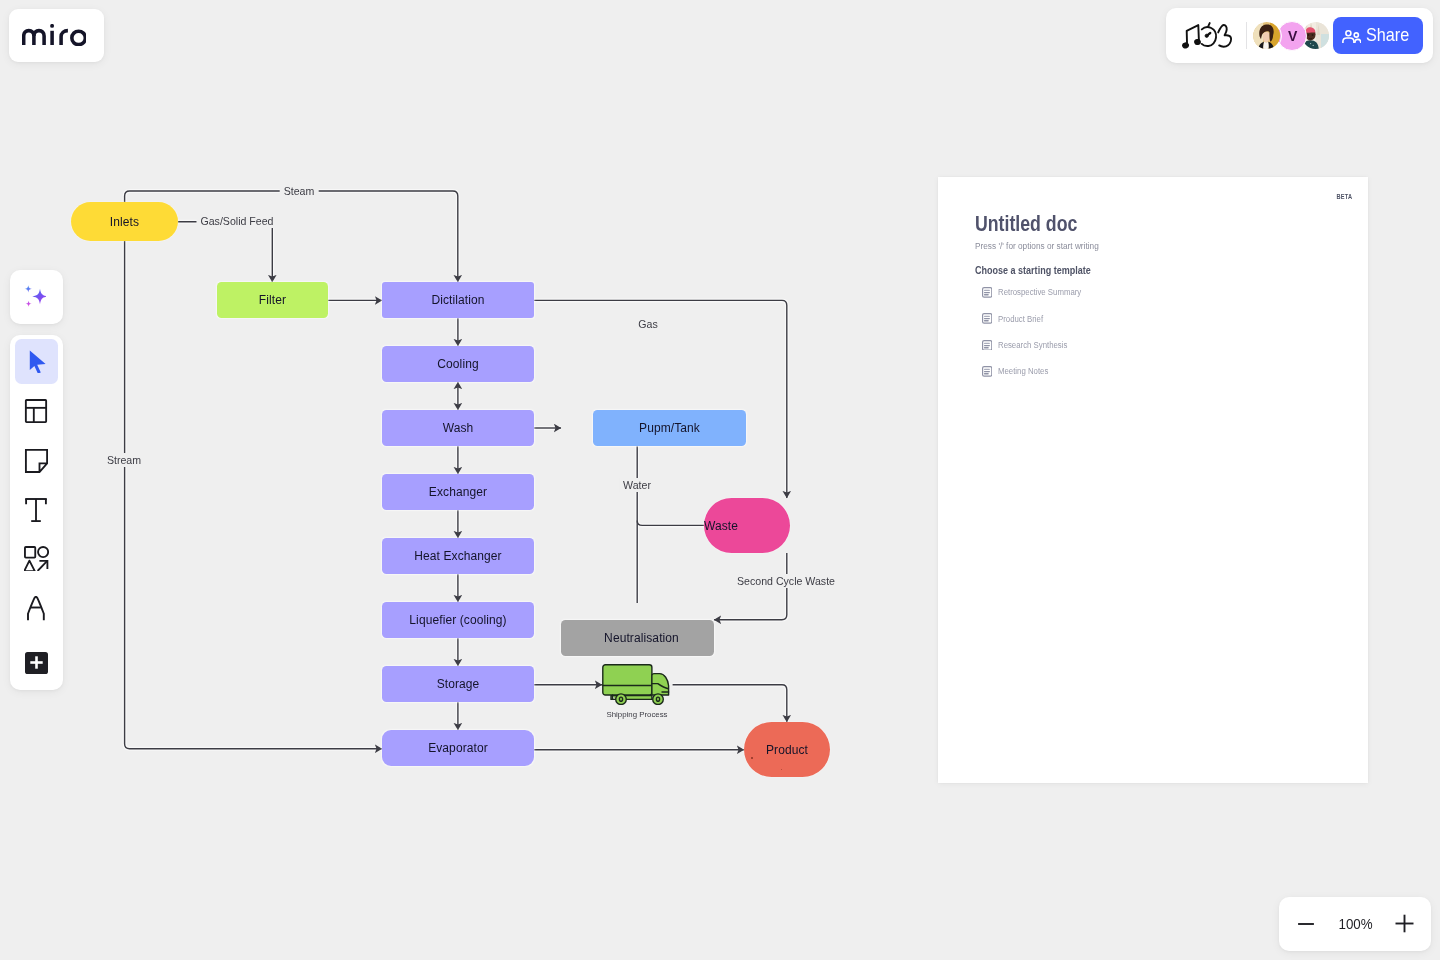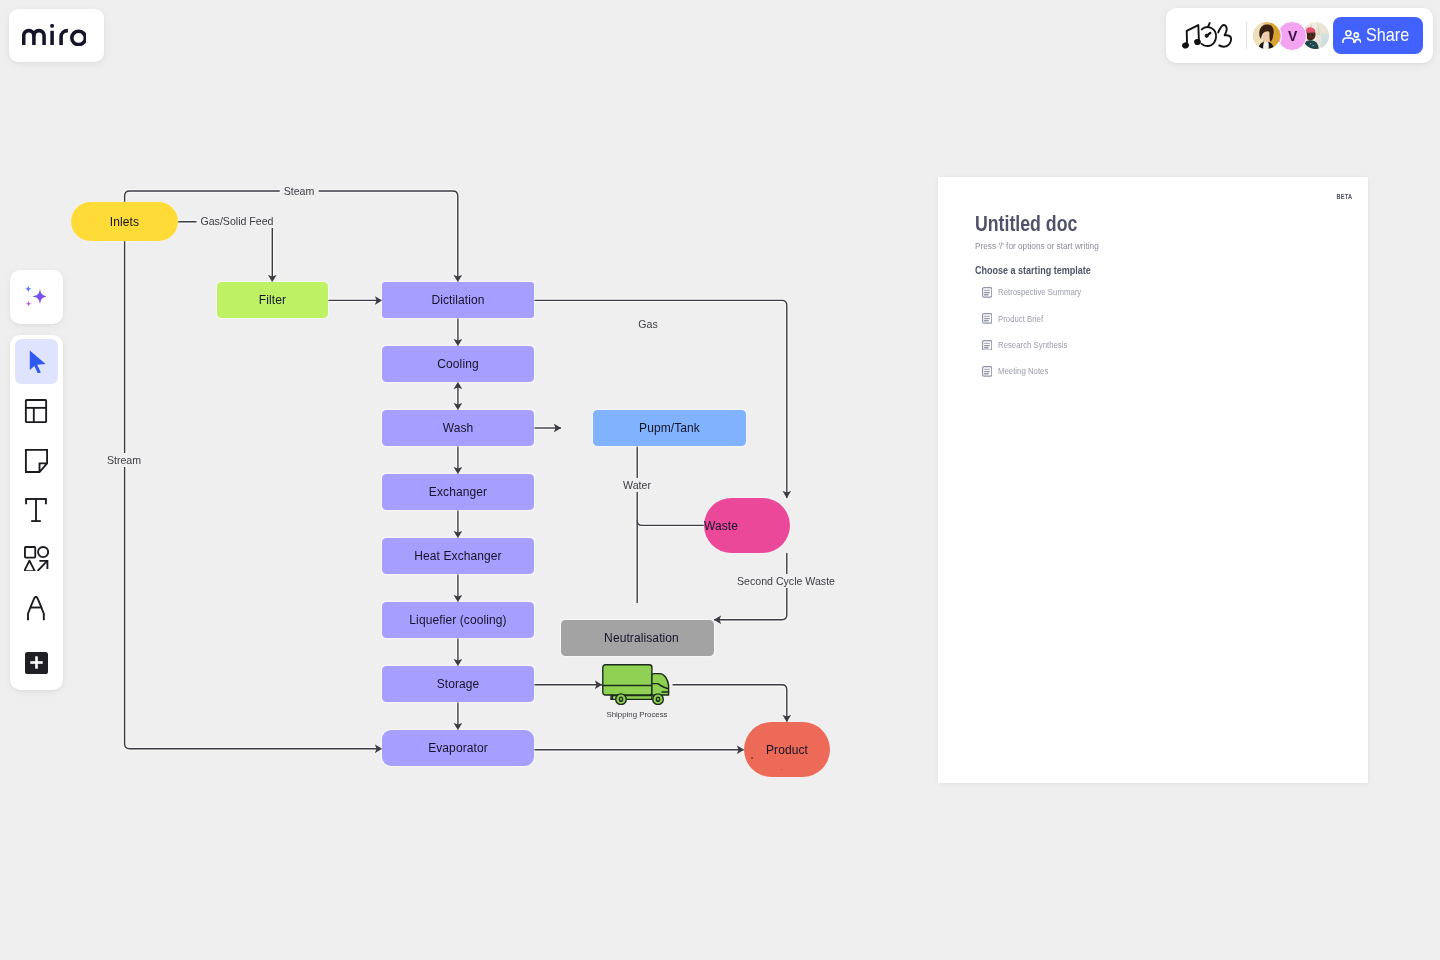--- a/index.html
+++ b/index.html
@@ -443,20 +443,36 @@
         <svg width="13" height="13" viewBox="0 0 13 13">
           <g stroke="#fff" stroke-width="2.6" stroke-linecap="butt">
             <path d="M6.5,0.3 L6.5,12.7"></path>
               <path d="M0.3,6.5 L12.7,6.5"></path>
           </g>
         </svg>
       </div>
     </div>
   </div>
 
+  <div class="zoombar">
+    <button class="zb-btn" aria-label="−">
+      <svg width="18" height="18" viewBox="0 0 18 18">
+        <path d="M1.1,9 L16.9,9" stroke="#1f1f24" stroke-width="1.9" stroke-linecap="butt"></path>
+      </svg>
+    </button>
+    <span class="zoom-val">100%</span>
+    <button class="zb-btn" aria-label="+">
+      <svg width="19" height="19" viewBox="0 0 19 19">
+        <g stroke="#1f1f24" stroke-width="1.9" stroke-linecap="butt">
+          <path d="M9.5,0.7 L9.5,18.3"></path>
+            <path d="M0.5,9.5 L18.5,9.5"></path>
+        </g>
+      </svg>
+    </button>
+  </div>
 
   <div class="docpanel">
     <span class="beta">BETA</span>
     <div class="doc-title">Untitled doc</div>
     <div class="doc-sub">Press '/' for options or start writing</div>
     <div class="doc-h">Choose a starting template</div>
     <div id="tpl-list">
         <div class="tpl" style="top: 110px;">
           <svg width="10.4" height="10.8" viewBox="0 0 10.4 10.8">
             <rect x="0.6" y="0.6" width="9.2" height="9.6" rx="1.5" fill="none" stroke="#9093a6" stroke-width="1.2"></rect>

